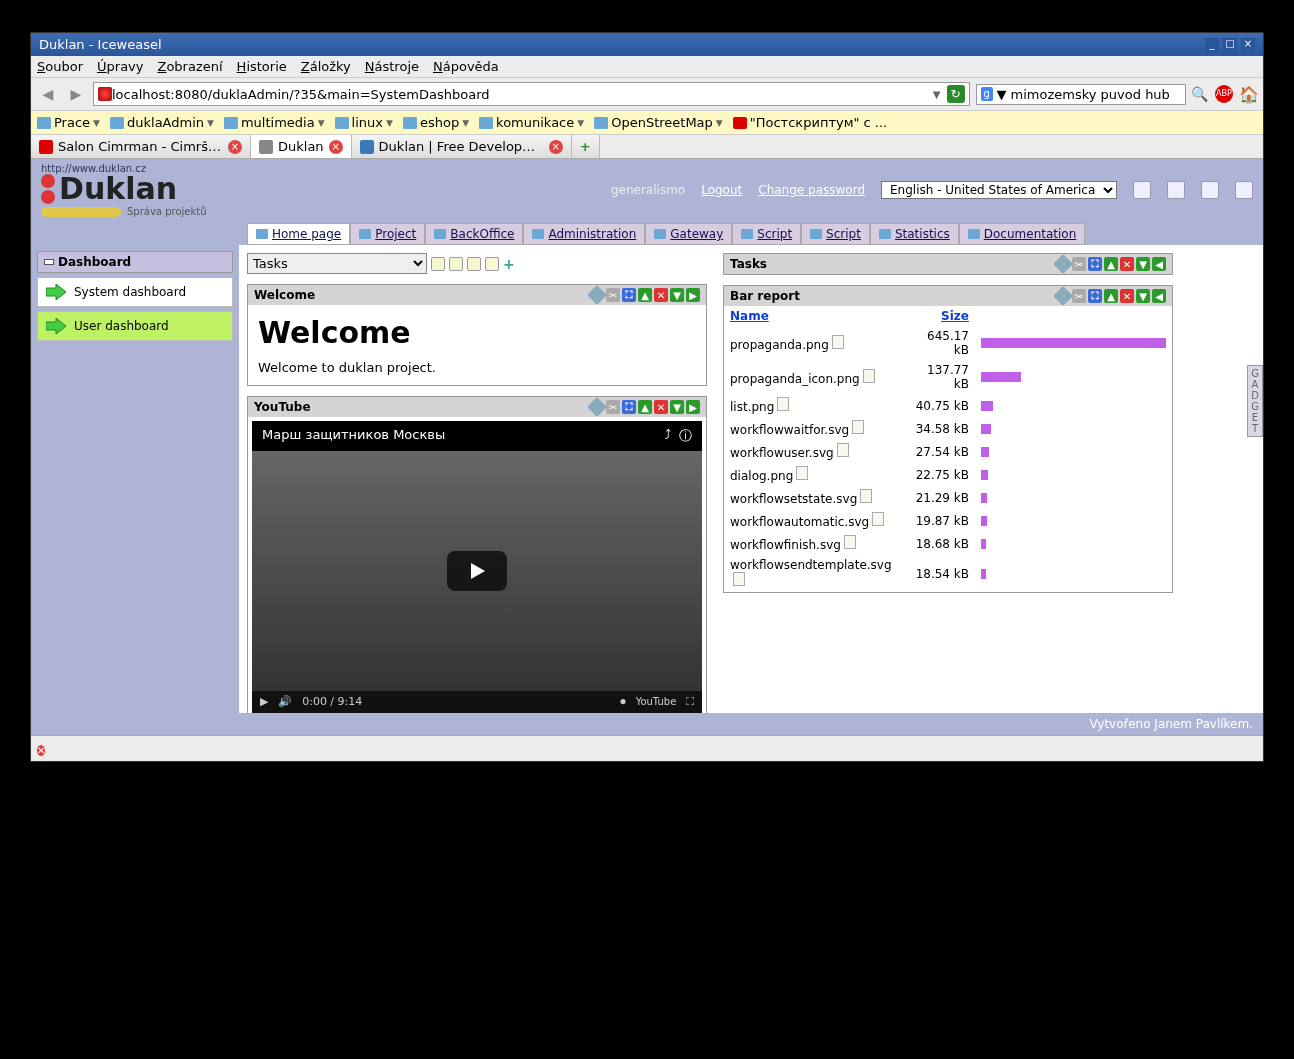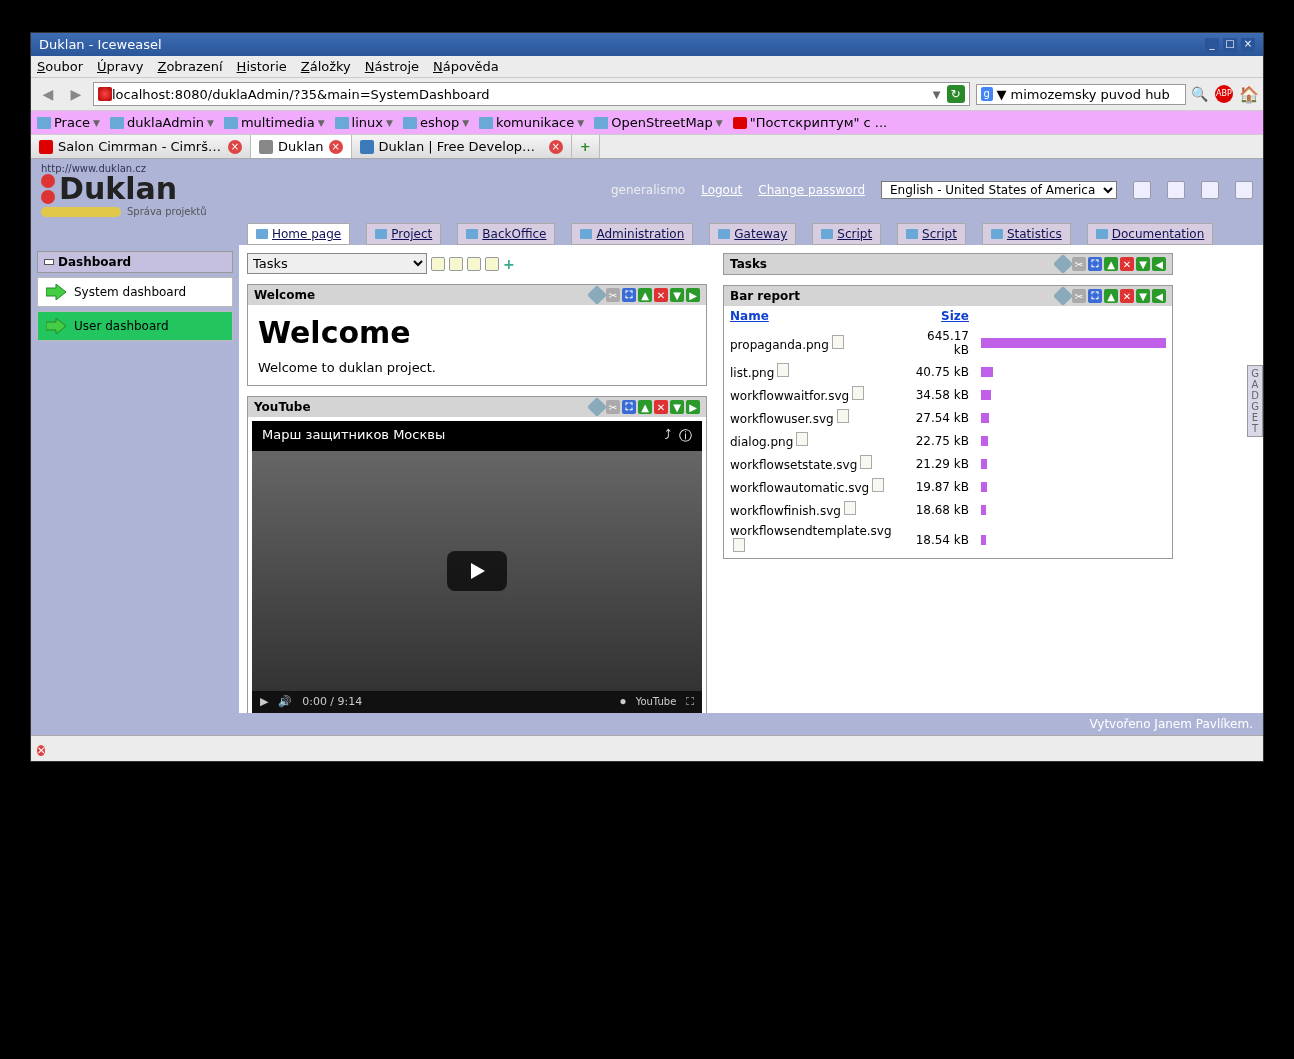--- a/index.html
+++ b/index.html
@@ -17,21 +17,21 @@
 .urlbar { flex: 1; display: flex; align-items: center; background: #fff; border: 1px solid #999; padding: 2px 4px; font-size: 13px; }
 .urlbar .favicon { width: 14px; height: 14px; background: radial-gradient(circle,#f44,#a00); border-radius: 2px; }
 .urlbar input { flex: 1; border: none; outline: none; font-size: 13px; }
 .urlbar .drop { color: #666; font-size: 10px; margin: 0 2px; }
 .reloadbtn { width: 18px; height: 18px; background: #2a8a2a; color: #fff; border-radius: 3px; font-size: 12px; text-align: center; line-height: 18px; margin-left: 4px; }
 .searchbar { display: flex; align-items: center; background: #fff; border: 1px solid #999; padding: 2px 4px; width: 210px; font-size: 13px; gap: 4px; }
 .searchbar .gicon { width: 14px; height: 14px; background: #4285f4; color: #fff; font-size: 10px; text-align: center; line-height: 14px; border-radius: 2px; }
 .searchbar input { flex: 1; border: none; outline: none; font-size: 13px; }
 .abp { width: 18px; height: 18px; background: #d00; border-radius: 50%; color: #fff; font-size: 8px; text-align: center; line-height: 18px; }
 .homeicon { width: 18px; height: 18px; font-size: 16px; color: #c77; }
-.bookmarks { background: #f0abfc; border-bottom: 1px solid #ccc; padding: 4px 6px; display: flex; gap: 10px; font-size: 13px; }
+.bookmarks { background: #fef9c3; border-bottom: 1px solid #ccc; padding: 4px 6px; display: flex; gap: 10px; font-size: 13px; }
 .bookmarks .bm { display: flex; align-items: center; gap: 3px; cursor: pointer; }
 .bookmarks .bm .ficon { width: 14px; height: 12px; background: #6aa8d8; border-radius: 1px; }
 .bookmarks .bm .drop { font-size: 9px; color: #666; }
 .tabs { background: #ececec; border-bottom: 1px solid #aaa; display: flex; font-size: 13px; }
 .tab { display: flex; align-items: center; gap: 5px; padding: 4px 8px; border-right: 1px solid #bbb; background: linear-gradient(#f5f5f5,#ddd); cursor: pointer; max-width: 220px; }
 .tab.active { background: #fff; }
 .tab .tabicon { width: 14px; height: 14px; border-radius: 2px; }
 .tab .close { width: 14px; height: 14px; background: #d44; border-radius: 50%; color: #fff; font-size: 10px; text-align: center; line-height: 14px; }
 .tab .label { white-space: nowrap; overflow: hidden; text-overflow: ellipsis; flex: 1; }
 .tab.new { width: 28px; justify-content: center; background: linear-gradient(#f5f5f5,#ddd); }
@@ -42,31 +42,31 @@
 .logo-main { font-size: 30px; font-weight: bold; color: #222; line-height: 1; display: flex; align-items: center; gap: 4px; }
 .logo-main .dot { width: 14px; height: 14px; background: #d33; border-radius: 50%; }
 .logo-sub { display: flex; align-items: center; gap: 6px; margin-top: 2px; }
 .logo-sub .bar { width: 80px; height: 10px; background: #e2c84a; border-radius: 5px; }
 .logo-sub .txt { font-size: 10px; color: #555; }
 .header-right { flex: 1; display: flex; justify-content: flex-end; align-items: center; gap: 16px; color: #fff; font-size: 12px; }
 .header-right a { color: #fff; text-decoration: underline; cursor: pointer; text-align: center; }
 .header-right .user { color: #eee; }
 .langselect { background: #fff; color: #000; padding: 0 4px; border: 1px solid #777; font-size: 12px; }
 .hdricon { width: 18px; height: 18px; background: #eef; border: 1px solid #99a; border-radius: 2px; }
-.mainnav { display: flex; gap: 16px; padding: 0 10px 0 216px; font-size: 12px; margin-top: 2px; }
+.mainnav { display: flex; gap: 0; padding: 0 10px 0 216px; font-size: 12px; margin-top: 2px; }
 .mainnav .nitem { background: #d8cde0; border: 1px solid #aaa; padding: 3px 8px; display: flex; align-items: center; gap: 4px; cursor: pointer; }
 .mainnav .nitem.active { background: #fff; }
 .mainnav .nitem .ficon { width: 12px; height: 10px; background: #6aa8d8; border-radius: 1px; }
 .mainnav .nitem span { text-decoration: underline; color: #115; }
 .body-flex { display: flex; flex: 1; overflow: hidden; }
 .sidebar { width: 208px; padding: 6px; font-size: 12px; }
 .side-head { background: #c5c0df; border: 1px solid #999; padding: 3px 6px; display: flex; align-items: center; gap: 4px; font-weight: bold; }
 .side-head .minus { width: 10px; height: 6px; border: 1px solid #555; background: #fff; }
 .side-item { background: #fff; border: 1px solid #bbb; margin-top: 4px; padding: 6px 8px; display: flex; align-items: center; gap: 8px; cursor: pointer; }
-.side-item.active { background: #22c55e; }
+.side-item.active { background: #bef264; }
 .side-item .arrow { width: 20px; height: 16px; }
 .side-item .arrow svg { display: block; }
 .content { flex: 1; background: #fff; padding: 8px 30px 8px 8px; display: flex; gap: 16px; align-items: flex-start; position: relative; }
 .col { display: flex; flex-direction: column; gap: 10px; }
 .col1 { width: 460px; }
 .col2 { width: 450px; }
 .selectrow { display: flex; align-items: center; gap: 4px; }
 .selectrow select { width: 180px; border: 1px solid #888; font-size: 13px; padding: 1px; }
 .selectrow .sicon { width: 14px; height: 14px; border: 1px solid #999; background: #f8f8d0; border-radius: 2px; }
 .selectrow .plus { color: #3a8; font-weight: bold; font-size: 14px; }
@@ -411,20 +411,27 @@
                   </thead>
               <tbody id="bar-rows">
                     <tr>
                       <td>propaganda.png<span class="docicon"></span></td>
                       <td style="text-align:right">645.17 kB</td>
                       <td class="bar-cell">
                         <div class="bar" style="width:185px"></div>
                       </td>
                     </tr>
                     <tr>
+                      <td>propaganda_icon.png<span class="docicon"></span></td>
+                      <td style="text-align:right">137.77 kB</td>
+                      <td class="bar-cell">
+                        <div class="bar" style="width:39.50501418230854px"></div>
+                      </td>
+                    </tr>
+                    <tr>
                       <td>list.png<span class="docicon"></span></td>
                       <td style="text-align:right">40.75 kB</td>
                       <td class="bar-cell">
                         <div class="bar" style="width:11.684904753785823px"></div>
                       </td>
                     </tr>
                     <tr>
                       <td>workflowwaitfor.svg<span class="docicon"></span></td>
                       <td style="text-align:right">34.58 kB</td>
                       <td class="bar-cell">

